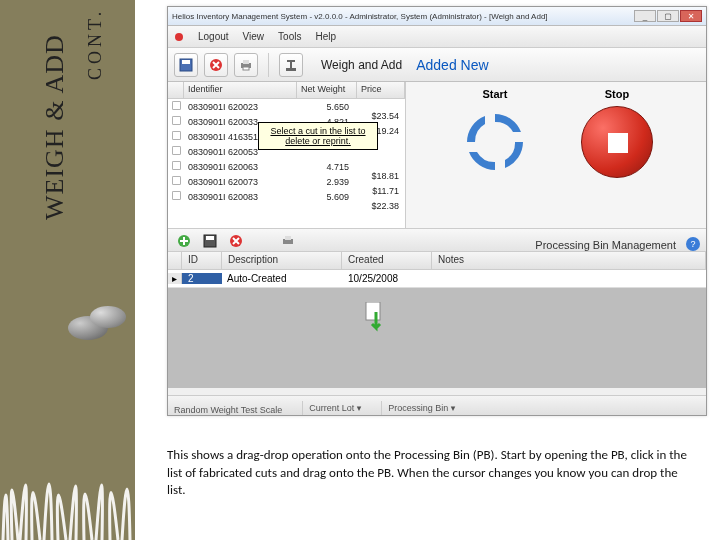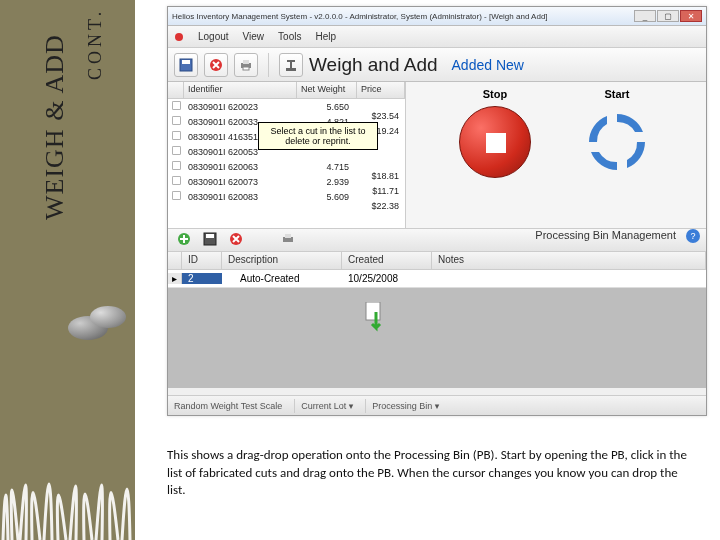--- a/index.html
+++ b/index.html
@@ -115,21 +115,21 @@
     font-size: 10px;
   }
   .tb-btn {
     width: 24px; height: 24px;
     border: 1px solid #bbb;
     border-radius: 3px;
     background: linear-gradient(#fff,#eee);
     display:flex;align-items:center;justify-content:center;
   }
   .tb-sep { width:1px;height:24px;background:#ccc;margin:0 4px; }
-  .wa-label { font-size: 19px; color:#222; margin-left:0;}
+  .wa-label { font-size: 12px; color:#222; margin-left:12px;}
   .wa-added { font-size: 14px; color:#0a58c0; margin-left:8px;}
   .midrow { display:flex; height: 146px; }
   .cuts-panel {
     width: 238px;
     background:#fff;
     border-right:1px solid #ccc;
     position:relative;
   }
   .cuts-header {
     display:flex; font-size:9px; color:#333;
@@ -149,20 +149,21 @@
   .cut-row .cpr{ width:48px; text-align:right; padding-right:6px;margin-top:19px;}
   .tooltip-box {
     position:absolute; left:90px; top:40px;
     width:120px;
     background:#ffffe1;
     border:1px solid #000;
     font-size:9px;
     text-align:center;
     padding:3px 2px;
     z-index:5;
+    text-decoration:underline;
   }
   .right-panel {
     flex:1;
     background:#f5f5f5;
     position:relative;
   }
   .start-stop { display:flex; justify-content:space-around; padding:6px 28px 0 28px; font-size:11px;}
   .start-stop .col{ text-align:center; }
   .start-btn {
     width:72px;height:72px;margin:6px auto;
@@ -174,21 +175,21 @@
     background: radial-gradient(circle at 30% 30%, #fb7066 0%, #d02a1c 60%, #8a180f 100%);
     border:1px solid #7a120a;
     position:relative;
   }
   .stop-btn-c::after{ content:""; position:absolute; left:26px; top:26px; width:20px;height:20px;background:#fff;}
   .secondbar {
     height:24px;
     background: linear-gradient(#f8f8f8,#e4e4e4);
     border-top:1px solid #ccc;
     border-bottom:1px solid #ccc;
-    display:flex; align-items:flex-start;
+    display:flex; align-items:flex-end;
     padding:0 6px; gap:6px;
     font-size:10px;
   }
   .sb-btn { width:20px;height:20px; display:flex;align-items:center;justify-content:center; border-radius:2px;}
   .pbm-label { margin-left:auto; font-size:11px; color:#333; }
   .pbm-q { width:14px;height:14px;border-radius:50%;background:#3b7dd8;color:#fff;font-size:9px;display:flex;align-items:center;justify-content:center;margin-left:4px;}
   .grid-head {
     height:18px;
     background: linear-gradient(#f6f6f6,#e2e2e2);
     border-bottom:1px solid #ccc;
@@ -199,38 +200,38 @@
   .gh-id { width:40px; }
   .gh-desc { width:120px; }
   .gh-cre { width:90px; }
   .gh-notes { flex:1; }
   .grid-row1 {
     display:flex; font-size:10px; height:18px; align-items:center;
     background:#fff; border-bottom:1px solid #ddd;
   }
   .grid-row1 .rh { width:14px; background:#e8e8e8; border-right:1px solid #ccc; text-align:center;}
   .grid-row1 .rid { width:40px; background:#2f5fa5; color:#fff; padding-left:6px;}
-  .grid-row1 .rdesc{ width:120px; padding-left:18px;}
+  .grid-row1 .rdesc{ width:120px; padding-left:5px;}
   .grid-row1 .rcre { width:90px; padding-left:6px;}
   .grid-body {
     height:100px; background:#bdbdbd;
     position:relative;
   }
   .drag-cursor {
     position:absolute; left:196px; top:14px;
     width:24px; height:30px;
   }
   .statusbar {
     position:absolute; left:0; bottom:0; right:0;
     height:20px;
     background: linear-gradient(#f4f4f4,#e0e0e0);
     border-top:1px solid #ccc;
-    display:flex; align-items:center;
+    display:flex; align-items:flex-end;
     font-size:9px; color:#555;
-    padding:0 6px; gap:12px;
+    padding:0 6px; gap:20px;
   }
   .statusbar .sdiv { border-left:1px solid #ccc; padding-left:6px; height:14px; display:flex;align-items:center;}
   .caption {
     margin-top: 30px;
     font-size: 13px;
     line-height: 1.35;
     font-family: Calibri, Arial, sans-serif;
     color:#111;
     width: 520px;
   }
@@ -370,34 +371,34 @@
               <div class="cid">0830901I 620083</div>
               <div class="cnw">5.609</div>
               <div class="cpr">$22.38</div>
             </div>
           </div>
         <div class="tooltip-box">Select a cut in the list to delete or reprint.</div>
       </div>
       <div class="right-panel">
         <div class="start-stop">
           <div class="col">
-            <b>Stop</b>
-            <div class="stop-btn-c"></div>
-          </div>
-          <div class="col">
             <b>Start</b>
             <div class="start-btn">
               <svg width="72" height="72">
                 <path d="M36 8 A28 28 0 0 1 62 26 L54 26 A20 20 0 0 0 36 16 Z" fill="#3d7fcf"></path>
                 <path d="M64 36 A28 28 0 0 1 46 62 L46 54 A20 20 0 0 0 56 36 Z" fill="#3d7fcf"></path>
                 <path d="M36 64 A28 28 0 0 1 10 46 L18 46 A20 20 0 0 0 36 56 Z" fill="#3d7fcf"></path>
                 <path d="M8 36 A28 28 0 0 1 26 10 L26 18 A20 20 0 0 0 16 36 Z" fill="#3d7fcf"></path>
               </svg>
             </div>
           </div>
+          <div class="col">
+            <b>Stop</b>
+            <div class="stop-btn-c"></div>
+          </div>
         </div>
       </div>
     </div>
 
     <div class="secondbar">
       <div class="sb-btn">
           <svg width="14" height="14">
             <circle cx="7" cy="7" r="6" fill="#4a4"></circle>
             <path d="M7 3v8M3 7h8" stroke="#fff" stroke-width="2"></path>
           </svg>

